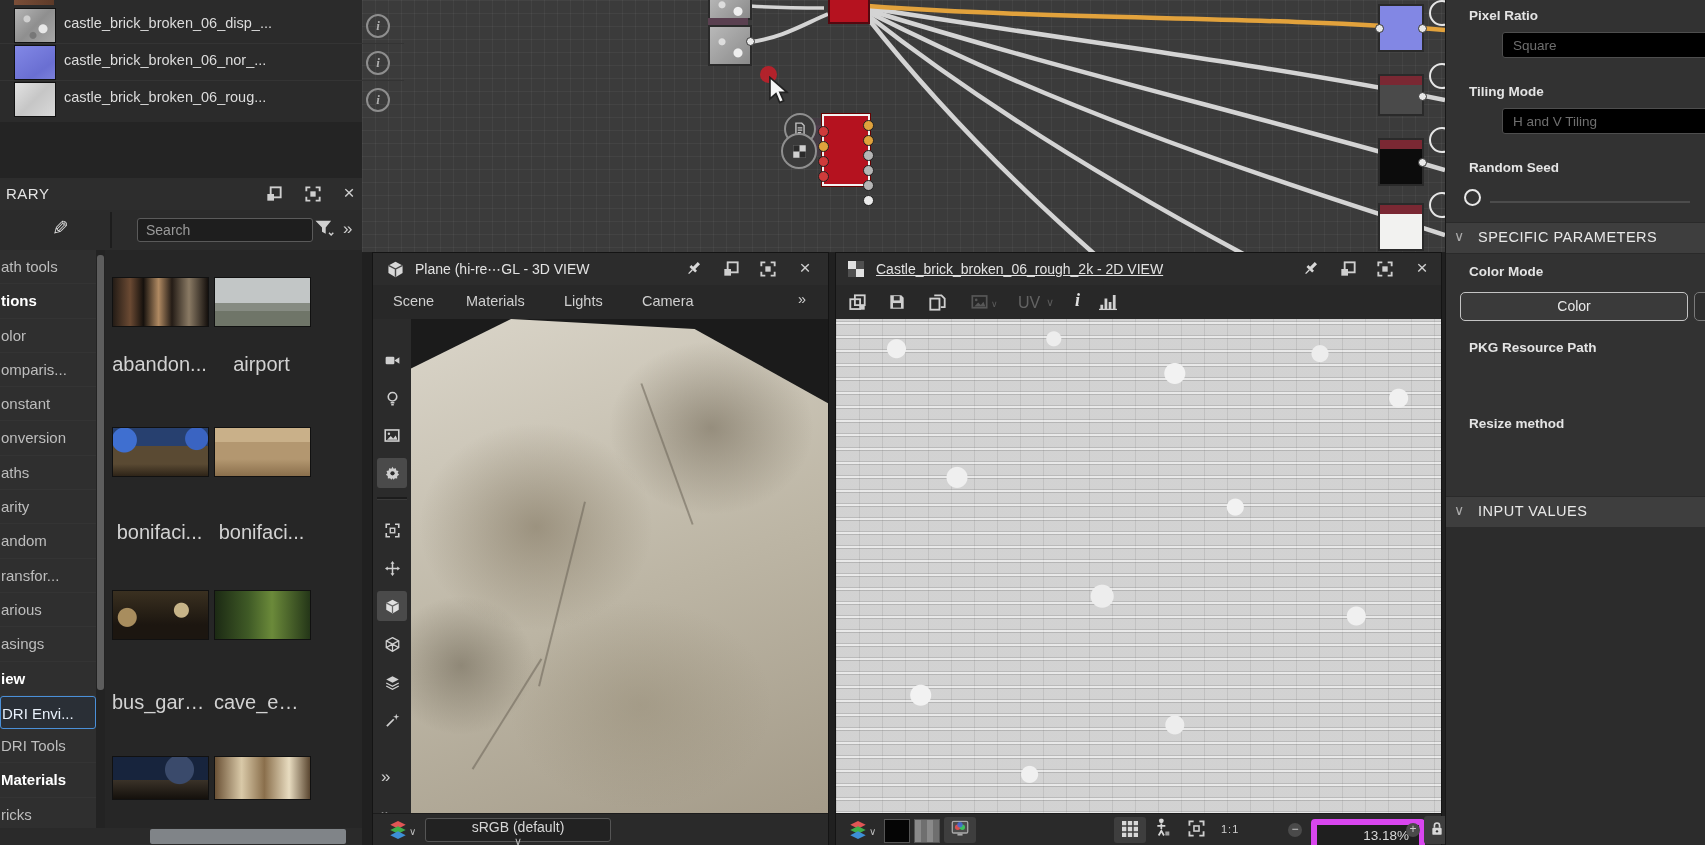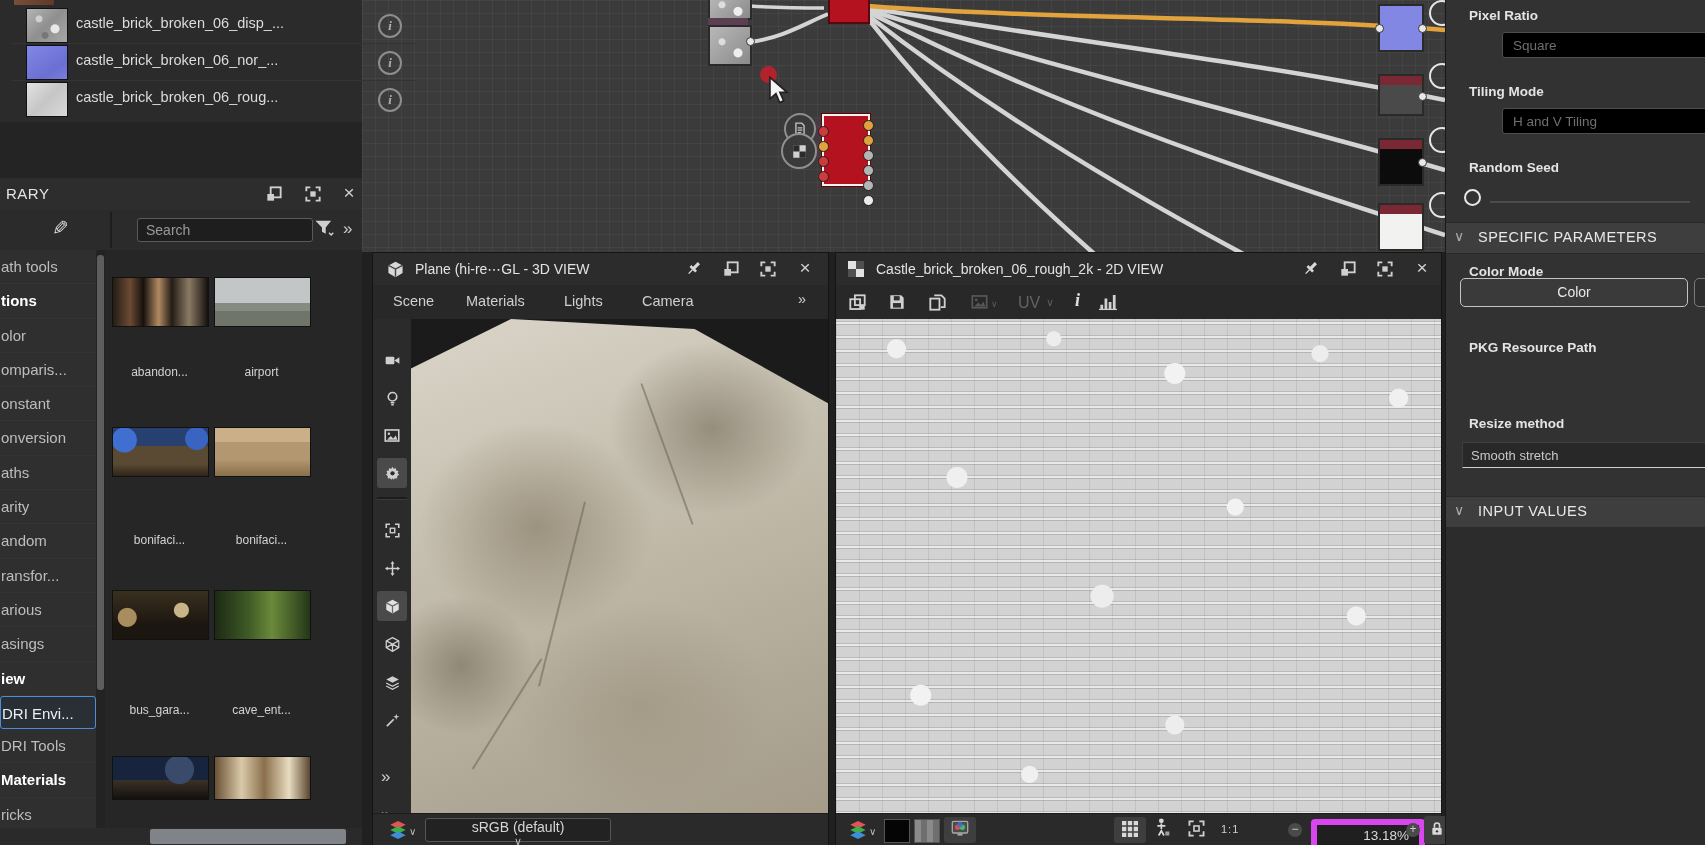--- a/index.html
+++ b/index.html
@@ -4,21 +4,21 @@
 <style>
   html,body{margin:0;padding:0;background:#151515;}
   #app{position:relative;width:1705px;height:845px;overflow:hidden;
        font-family:"Liberation Sans","DejaVu Sans",sans-serif;color:#d8d8d8;
        background:#202020;font-size:13px;}
   .abs{position:absolute;}
   .ellip{white-space:nowrap;overflow:hidden;text-overflow:ellipsis;}
 
   
   .file-panel{left:0;top:0;width:362px;height:122px;background:#2b2b2b;border-bottom:1px solid #1c1c1c;}
-  .file-row{position:absolute;left:12px;width:404px;height:37px;border-bottom:1px solid #343434;}
+  .file-row{position:absolute;left:0;width:404px;height:37px;border-bottom:1px solid #343434;}
   .file-thumb{position:absolute;left:14px;top:2px;width:40px;height:33px;border:1px solid #111;}
   .file-label{position:absolute;left:64px;top:9px;font-size:14.5px;color:#dcdcdc;width:250px;}
   .info-badge{position:absolute;right:14px;top:8px;width:20px;height:20px;border-radius:50%;
               border:2px solid #8e8e8e;color:#aeaeae;text-align:center;line-height:20px;
               font-family:"Liberation Serif",serif;font-style:italic;font-weight:bold;font-size:13px;}
   .t-disp{background:
       radial-gradient(circle at 30% 30%,#cfcfcf 0 3px,transparent 4px),
       radial-gradient(circle at 70% 60%,#e8e8e8 0 4px,transparent 5px),
       radial-gradient(circle at 45% 80%,#777 0 3px,transparent 4px),
       linear-gradient(135deg,#b5b5b5,#8f8f8f 50%,#a8a8a8);}
@@ -43,21 +43,21 @@
   .funnel{position:absolute;left:314px;top:9px;}
   .chevrons{color:#cfcfcf;font-size:17px;}
   .cat-col{position:absolute;left:0;top:72px;width:96px;height:595px;background:#2f2f2f;}
   .cat{height:33.3px;line-height:33.3px;padding-left:1px;font-size:15px;color:#bdbdbd;border-bottom:1px solid #343434;}
   .cat.bold{color:#fff;font-weight:bold;}
   .cat.sel{color:#e8f0fa;border:1px solid #4a90d9;border-radius:3px;background:#2a2f36;box-sizing:border-box;}
   .cat-scroll{position:absolute;left:96px;top:72px;width:9px;height:595px;background:#232323;}
   .cat-thumbbar{position:absolute;left:1px;top:5px;width:7px;height:435px;background:#5d5d5d;border-radius:3px;}
   .thumb-area{position:absolute;left:105px;top:72px;width:257px;height:578px;background:#262626;}
   .lib-thumb{position:absolute;width:95px;height:48px;border:1px solid #111;}
-  .lib-thumb-label{position:absolute;width:95px;text-align:center;font-size:12px;color:#d2d2d2;margin-top:12px;}
+  .lib-thumb-label{position:absolute;width:95px;text-align:center;font-size:20px;color:#d2d2d2;}
   .hscroll-track{position:absolute;left:0;top:650px;width:362px;height:17px;background:#2a2a2a;}
   .hscroll-thumb{position:absolute;left:150px;top:1px;width:196px;height:15px;background:#808488;border-radius:2px;}
   
   .p1{background:linear-gradient(90deg,#241c16,#6b4a33 18%,#16110d 32%,#b08a62 48%,#241c16 62%,#8a7a64 80%,#15100d);}
   .p2{background:linear-gradient(180deg,#c2c6c6 0 52%,#868b82 52% 68%,#6f7568 68%);}
   .p3{background:radial-gradient(circle at 12% 25%,#3f6fd0 0 12px,transparent 13px),radial-gradient(circle at 88% 22%,#3a64c2 0 11px,transparent 12px),linear-gradient(180deg,#27406f 0 38%,#5a4a33 38% 75%,#2e2418);}
   .p4{background:linear-gradient(180deg,#c9b089 0 30%,#b39770 30% 65%,#8a6f4c);}
   .p5{background:radial-gradient(circle at 15% 55%,#a88d5e 0 9px,transparent 10px),radial-gradient(circle at 72% 40%,#c7b488 0 7px,transparent 8px),linear-gradient(180deg,#3a3020,#1c1610 70%);}
   .p6{background:linear-gradient(90deg,#1c2a14,#3f5a26 35%,#6b8a3a 60%,#243618);}
   .p7{background:radial-gradient(circle at 70% 30%,#3a4a6b 0 14px,transparent 15px),linear-gradient(180deg,#17243d 0 55%,#3a3228 55%,#14100c);}
@@ -543,21 +543,21 @@
         <span style="font-size:11px;color:#bbb;">∨</span>
       </div>
     </div>
   </div>
 
   <div class="abs dock v2d">
     <div class="titlebar">
       <svg class="abs ic" style="left:12px;top:8px;" width="16" height="16" viewBox="0 0 12 12">
           <use href="#icoChecker"></use>
         </svg>
-      <span class="title-txt ellip" style="left:40px;width:420px;">Castle_brick_broken_06_rough_2k -  2D VIEW</span>
+      <span class="title-txt ellip" style="left:40px;width:420px;text-decoration:underline;">Castle_brick_broken_06_rough_2k -  2D VIEW</span>
       <svg class="winbtn" style="left:467px;" viewBox="0 0 12 12">
           <use href="#icoPin"></use>
         </svg>
       <svg class="winbtn" style="left:504px;" viewBox="0 0 12 12">
           <use href="#icoFloat"></use>
         </svg>
       <svg class="winbtn" style="left:541px;" viewBox="0 0 12 12">
           <use href="#icoMax"></use>
         </svg>
       <span class="winbtn closeX" style="left:578px;">×</span>
@@ -627,29 +627,28 @@
     <span class="prop-label" style="top:160px;">Random Seed</span>
     <div class="abs" style="left:44px;top:201px;width:200px;height:2px;background:#4c4c4c;"></div>
     <div class="abs" style="left:18px;top:189px;width:13px;height:13px;border-radius:50%;border:2.5px solid #e8e8e8;background:#333;"></div>
 
     <div class="sec-bar" style="top:222px;">
       <span class="sec-caret">∨</span>
       <span class="sec-title">SPECIFIC PARAMETERS</span>
     </div>
 
     <span class="prop-label" style="top:264px;">Color Mode</span>
-    <div class="abs" style="top:278px;left:0;width:260px;height:27px;">
+    <div class="abs" style="top:292px;left:0;width:260px;height:27px;">
       <div class="btn-color">Color</div>
       <div class="abs" style="left:248px;top:0;width:14px;height:27px;border:1.5px solid #7a7a7a;border-radius:5px;background:#2e2e2e;"></div>
     </div>
 
     <span class="prop-label" style="top:340px;">PKG Resource Path</span>
 
     <span class="prop-label" style="top:416px;">Resize method</span>
-    <div class="text-field" style="top:442px;border-bottom:1px solid #cfcfcf;">Smooth stretch</div>
 
     <div class="sec-bar" style="top:496px;">
       <span class="sec-caret">∨</span>
       <span class="sec-title">INPUT VALUES</span>
     </div>
     <div class="abs" style="left:0;top:527px;width:260px;height:318px;background:#2c2c2c;"></div>
   </div>
 
 </div>
 

